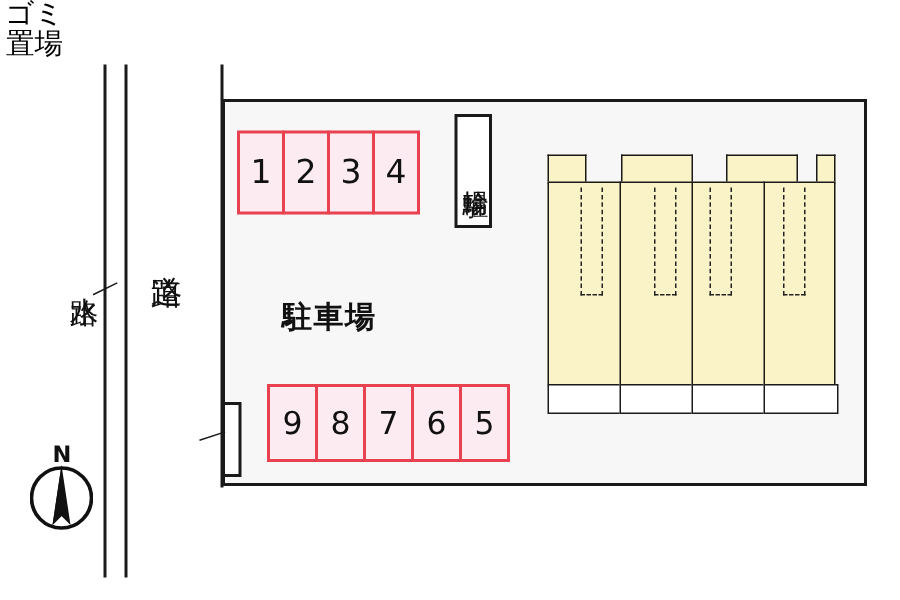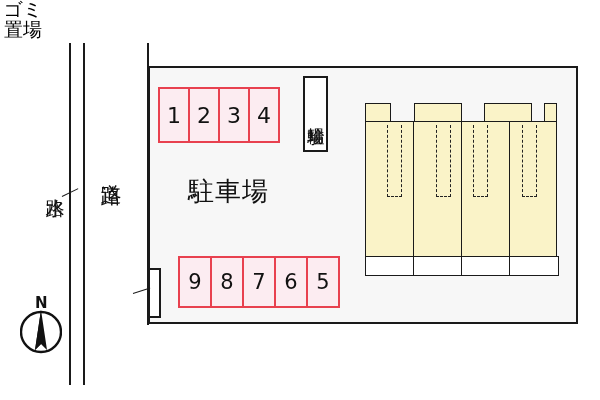--- a/index.html
+++ b/index.html
@@ -173,26 +173,26 @@
     color: #111;
     line-height: 1.05;
     letter-spacing: 0px;
     font-weight: 500;
   }
 
   
   .label-chushajo {
     position: absolute;
     left: 188px;
-    top: 174px;
-    font-size: 26px;
+    top: 198px;
+    font-size: 20px;
     color: #111;
     letter-spacing: 1px;
     z-index: 6;
-    font-weight: 400;
+    font-weight: 700;
   }
 
   
   .building {
     position: absolute;
     left: 365px;
     top: 103px;
     width: 192px;
     height: 172px;
     z-index: 5;

